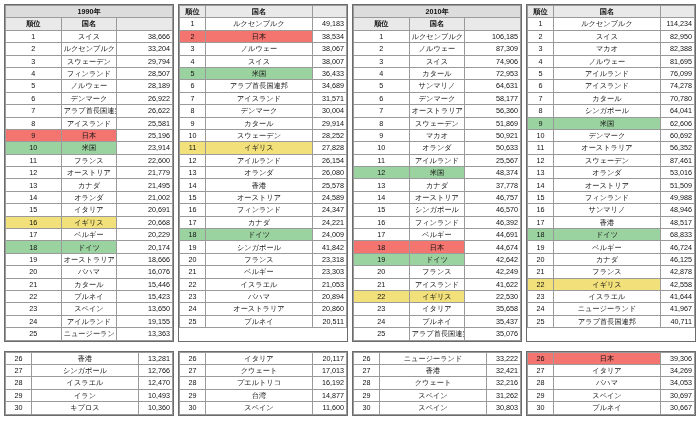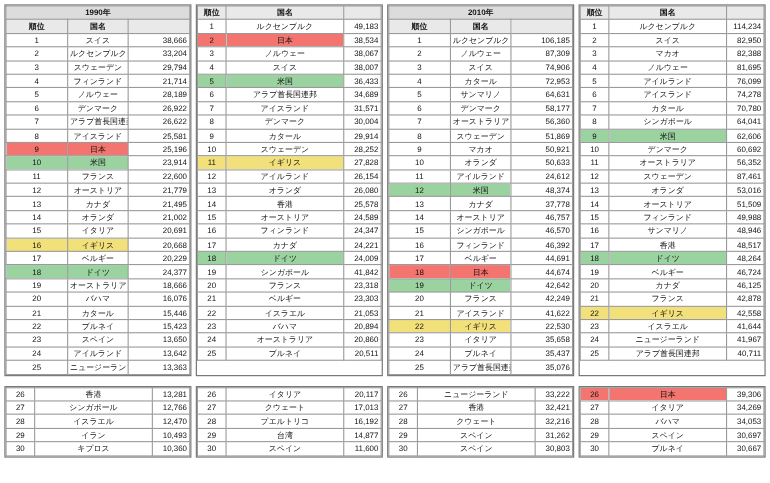--- a/index.html
+++ b/index.html
@@ -52,21 +52,21 @@
               <td class="c-val">33,204</td>
             </tr>
             <tr>
               <td class="c-rank">3</td>
               <td class="c-name">スウェーデン</td>
               <td class="c-val">29,794</td>
             </tr>
             <tr>
               <td class="c-rank">4</td>
               <td class="c-name">フィンランド</td>
-              <td class="c-val">21,714</td>
+              <td class="c-val">28,507</td>
             </tr>
             <tr>
               <td class="c-rank">5</td>
               <td class="c-name">ノルウェー</td>
               <td class="c-val">28,189</td>
             </tr>
             <tr>
               <td class="c-rank">6</td>
               <td class="c-name">デンマーク</td>
               <td class="c-val">26,922</td>
@@ -122,21 +122,21 @@
               <td class="c-val">20,668</td>
             </tr>
             <tr>
               <td class="c-rank">17</td>
               <td class="c-name">ベルギー</td>
               <td class="c-val">20,229</td>
             </tr>
             <tr>
               <td class="c-rank de">18</td>
               <td class="c-name de">ドイツ</td>
-              <td class="c-val">24,377</td>
+              <td class="c-val">20,174</td>
             </tr>
             <tr>
               <td class="c-rank">19</td>
               <td class="c-name">オーストラリア</td>
               <td class="c-val">18,666</td>
             </tr>
             <tr>
               <td class="c-rank">20</td>
               <td class="c-name">バハマ</td>
               <td class="c-val">16,076</td>
@@ -152,21 +152,21 @@
               <td class="c-val">15,423</td>
             </tr>
             <tr>
               <td class="c-rank">23</td>
               <td class="c-name">スペイン</td>
               <td class="c-val">13,650</td>
             </tr>
             <tr>
               <td class="c-rank">24</td>
               <td class="c-name">アイルランド</td>
-              <td class="c-val">13,642</td>
+              <td class="c-val">19,155</td>
             </tr>
             <tr>
               <td class="c-rank">25</td>
               <td class="c-name">ニュージーランド</td>
               <td class="c-val">13,363</td>
             </tr>
           </tbody>
       </table>
     </div>
     <div class="panelwrap panel">
@@ -366,21 +366,21 @@
               <td class="c-val">50,921</td>
             </tr>
             <tr>
               <td class="c-rank">10</td>
               <td class="c-name">オランダ</td>
               <td class="c-val">50,633</td>
             </tr>
             <tr>
               <td class="c-rank">11</td>
               <td class="c-name">アイルランド</td>
-              <td class="c-val">24,612</td>
+              <td class="c-val">25,567</td>
             </tr>
             <tr>
               <td class="c-rank us">12</td>
               <td class="c-name us">米国</td>
               <td class="c-val">48,374</td>
             </tr>
             <tr>
               <td class="c-rank">13</td>
               <td class="c-name">カナダ</td>
               <td class="c-val">37,778</td>
@@ -539,21 +539,21 @@
               <td class="c-val">48,946</td>
             </tr>
             <tr>
               <td class="c-rank">17</td>
               <td class="c-name">香港</td>
               <td class="c-val">48,517</td>
             </tr>
             <tr>
               <td class="c-rank de">18</td>
               <td class="c-name de">ドイツ</td>
-              <td class="c-val">48,264</td>
+              <td class="c-val">68,833</td>
             </tr>
             <tr>
               <td class="c-rank">19</td>
               <td class="c-name">ベルギー</td>
               <td class="c-val">46,724</td>
             </tr>
             <tr>
               <td class="c-rank">20</td>
               <td class="c-name">カナダ</td>
               <td class="c-val">46,125</td>

